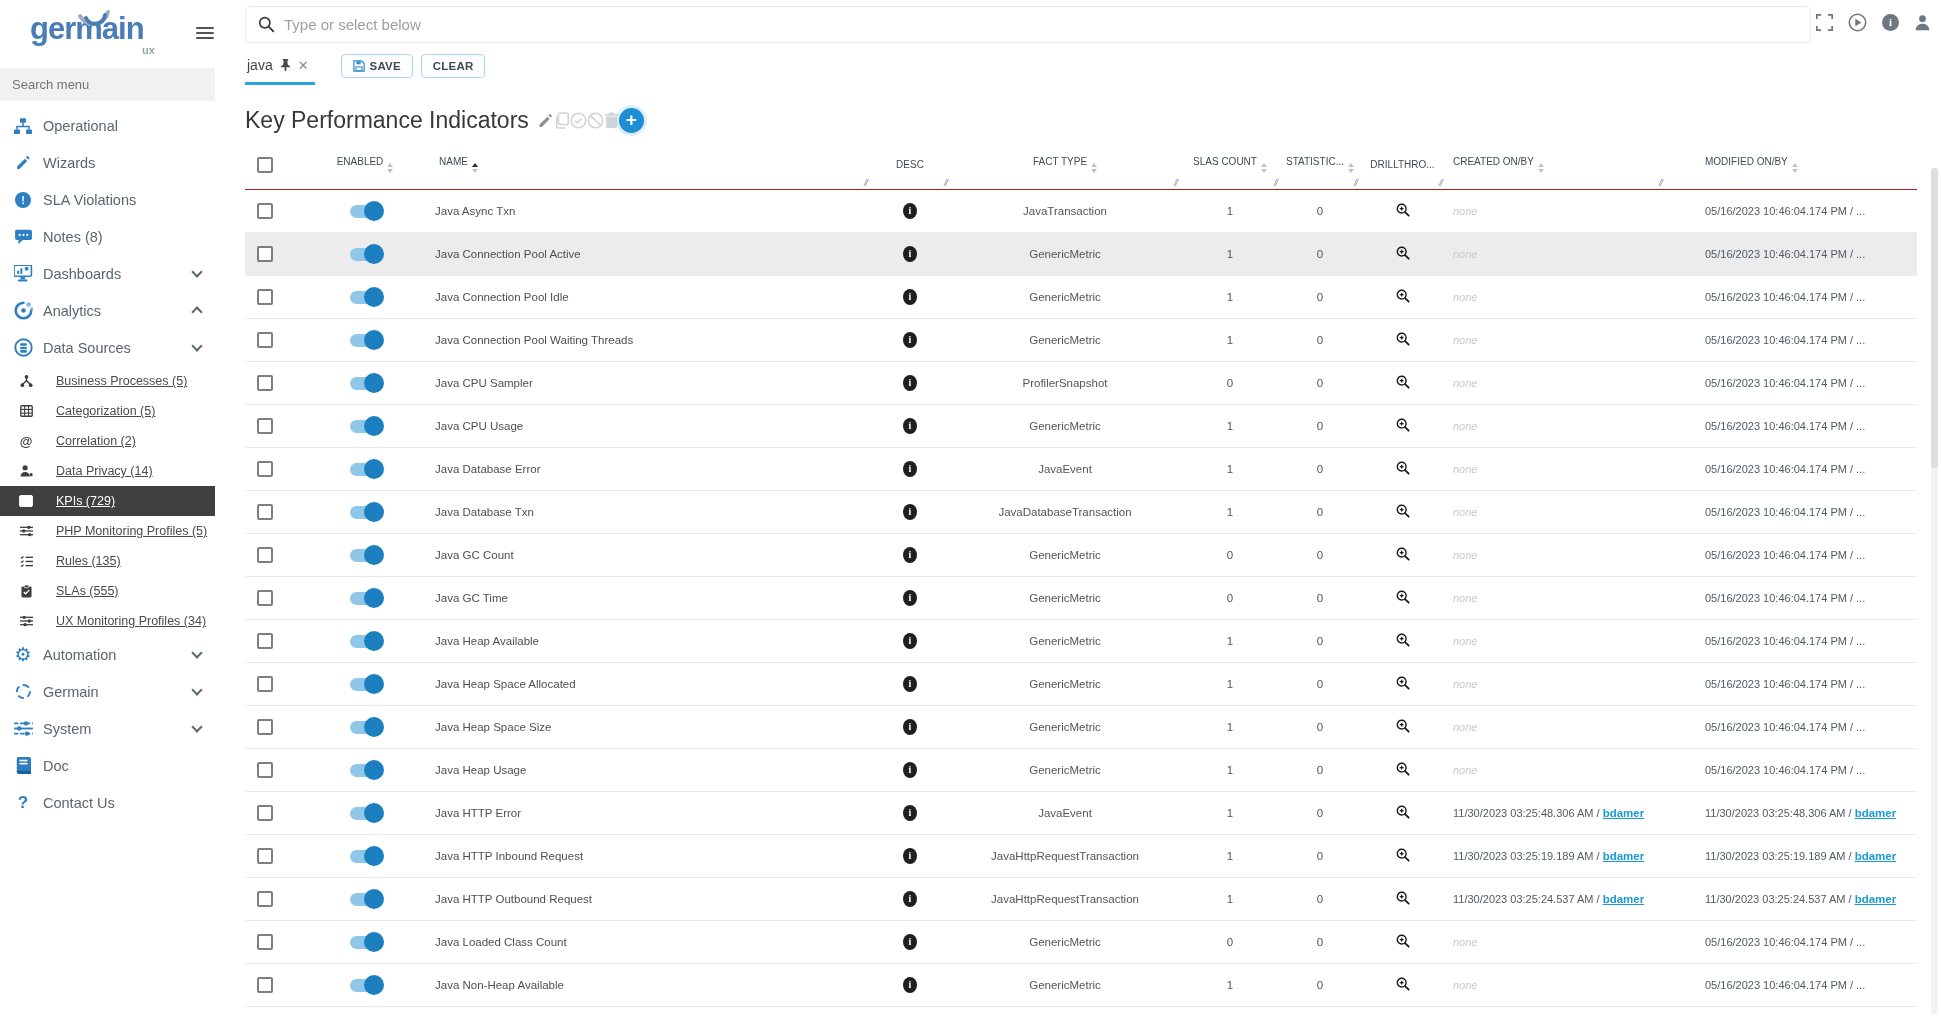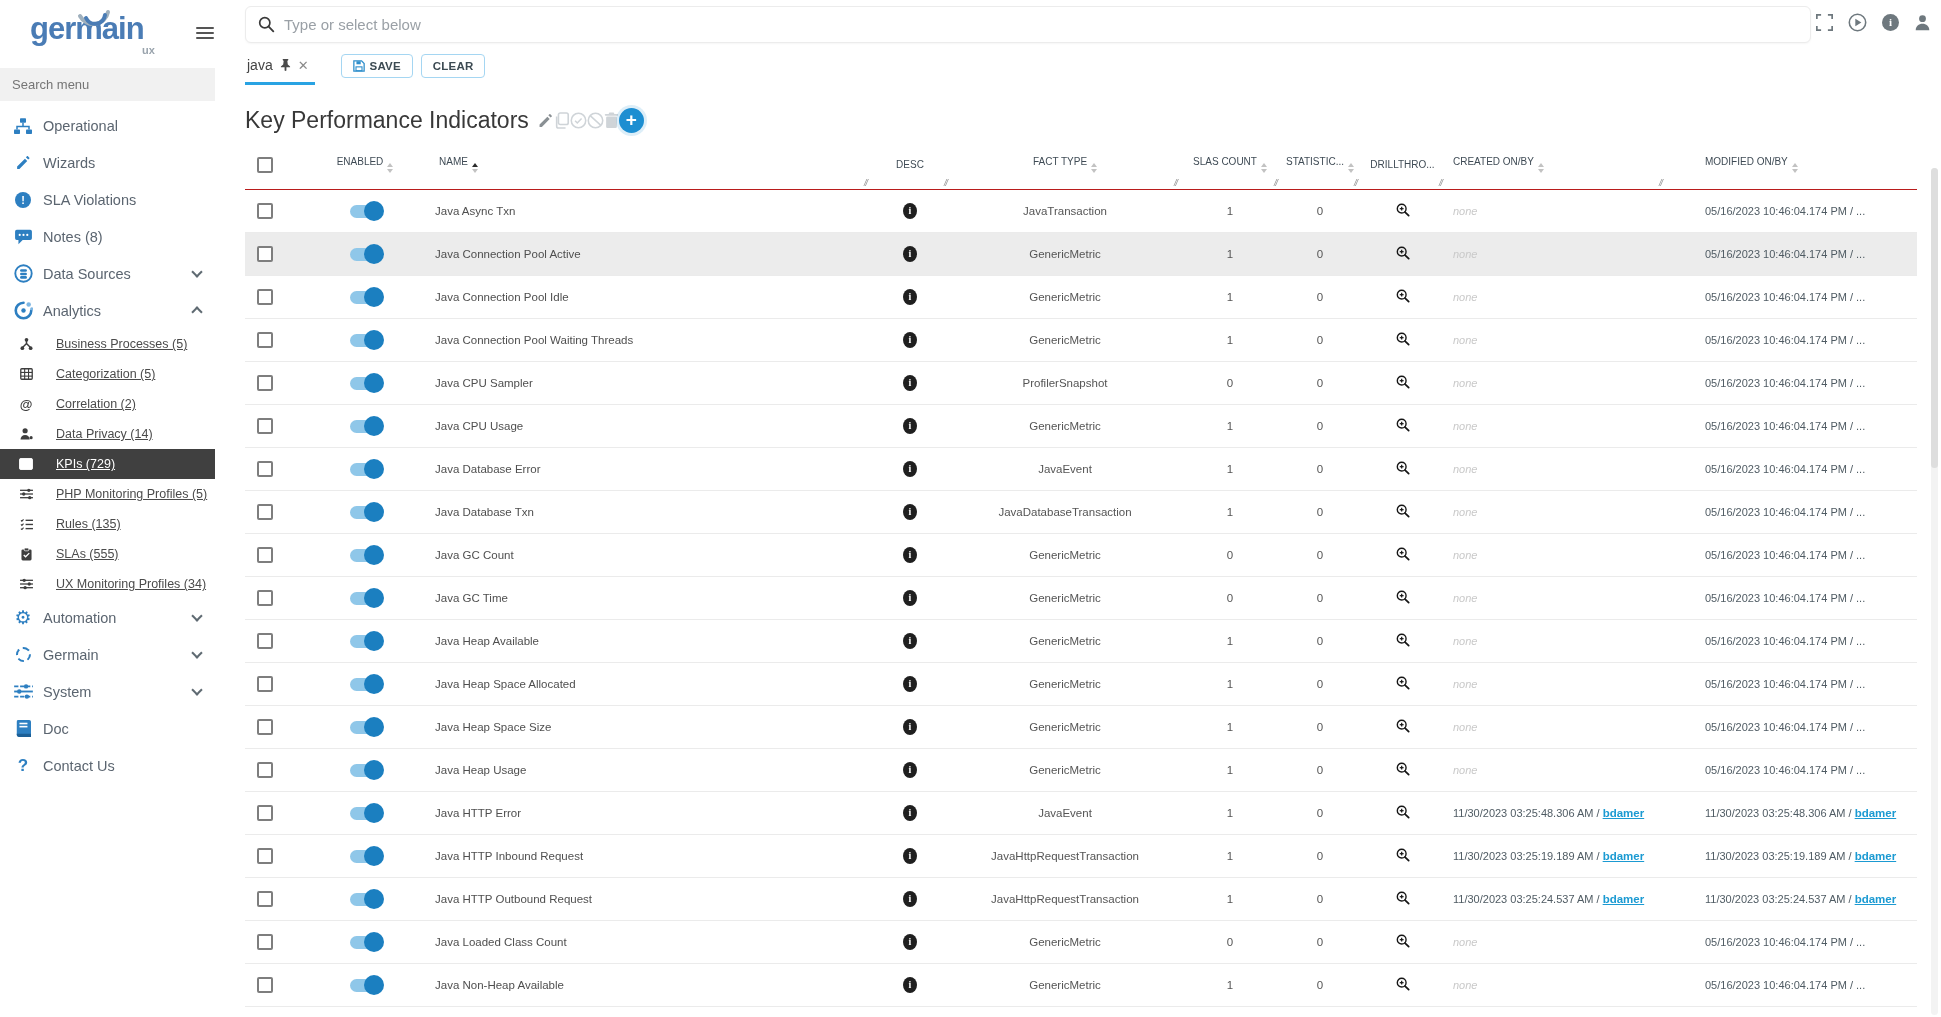--- a/index.html
+++ b/index.html
@@ -168,41 +168,55 @@
             <path d="M2 1h16a2 2 0 0 1 2 2v8a2 2 0 0 1-2 2H9l-5 5v-5H2a2 2 0 0 1-2-2V3a2 2 0 0 1 2-2z" fill="#2d7fc1"></path>
             <circle cx="5.5" cy="7" r="1.3" fill="#fff"></circle>
             <circle cx="10" cy="7" r="1.3" fill="#fff"></circle>
             <circle cx="14.5" cy="7" r="1.3" fill="#fff"></circle>
           </svg>
       </span>
         <span class="nav-label">Notes (8)</span>
     </div>
     <div class="nav-item">
       <span class="nav-ico">
+        <svg width="19" height="17" viewBox="0 0 24 21">
+            <rect x="0" y="0" width="22" height="14" rx="1.5" fill="none" stroke="#2d7fc1" stroke-width="2"></rect>
+            <rect x="4" y="7" width="2.5" height="4" fill="#2d7fc1"></rect>
+            <rect x="8" y="4" width="2.5" height="7" fill="#2d7fc1"></rect>
+            <circle cx="16" cy="4.5" r="2.5" fill="#2d7fc1"></circle>
+            <rect x="8" y="15" width="6" height="3" fill="#2d7fc1"></rect>
+            <rect x="5" y="18" width="12" height="2.5" rx="1" fill="#2d7fc1"></rect>
+          </svg>
+      </span>
+        <span class="nav-label">Dashboards</span>
+      <span class="chev"></span>
+    </div>
+    <div class="nav-item">
+      <span class="nav-ico">
+        <svg width="19" height="19" viewBox="0 0 22 22">
+            <path d="M11 2 A 9 9 0 1 0 20 11" stroke="#2d7fc1" stroke-width="3" fill="none" stroke-linecap="round"></path>
+            <circle cx="11" cy="11" r="2.6" fill="#2d7fc1"></circle>
+            <circle cx="17" cy="4" r="2.6" fill="#7db6e3"></circle>
+            <circle cx="20.5" cy="9" r="1.8" fill="#7db6e3"></circle>
+          </svg>
+      </span>
+        <span class="nav-label">Analytics</span>
+      <span class="chev up"></span>
+    </div>
+    <div class="nav-item">
+      <span class="nav-ico">
         <svg width="19" height="19" viewBox="0 0 22 22">
             <circle cx="11" cy="11" r="9.5" stroke="#2d7fc1" stroke-width="2.2" fill="none"></circle>
             <rect x="7" y="6" width="8" height="3" rx="1.5" fill="#2d7fc1"></rect>
             <rect x="7" y="10" width="8" height="3" rx="1.5" fill="#2d7fc1"></rect>
             <rect x="7" y="14" width="8" height="3" rx="1.5" fill="#2d7fc1"></rect>
           </svg>
       </span>
         <span class="nav-label">Data Sources</span>
       <span class="chev"></span>
-    </div>
-    <div class="nav-item">
-      <span class="nav-ico">
-        <svg width="19" height="19" viewBox="0 0 22 22">
-            <path d="M11 2 A 9 9 0 1 0 20 11" stroke="#2d7fc1" stroke-width="3" fill="none" stroke-linecap="round"></path>
-            <circle cx="11" cy="11" r="2.6" fill="#2d7fc1"></circle>
-            <circle cx="17" cy="4" r="2.6" fill="#7db6e3"></circle>
-            <circle cx="20.5" cy="9" r="1.8" fill="#7db6e3"></circle>
-          </svg>
-      </span>
-        <span class="nav-label">Analytics</span>
-      <span class="chev up"></span>
     </div>
 
     <div class="sub-item">
       <span class="sub-ico">
         <svg width="13" height="12" viewBox="0 0 14 13">
             <path d="M7 3v3M3 10 7 6l4 4" stroke="#3d3d3d" stroke-width="1.6" fill="none"></path>
             <circle cx="7" cy="2" r="2" fill="#3d3d3d"></circle>
             <circle cx="2.5" cy="11" r="2" fill="#3d3d3d"></circle>
             <circle cx="11.5" cy="11" r="2" fill="#3d3d3d"></circle>
           </svg>

